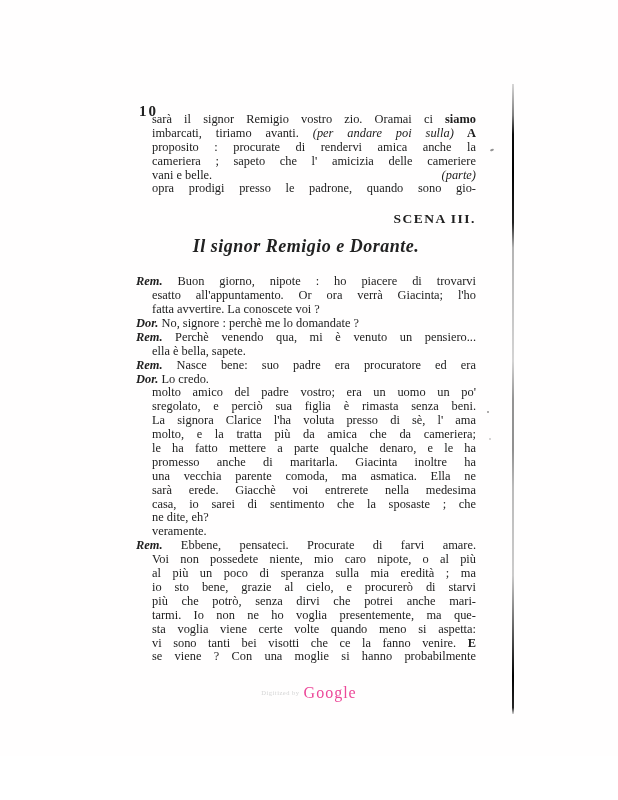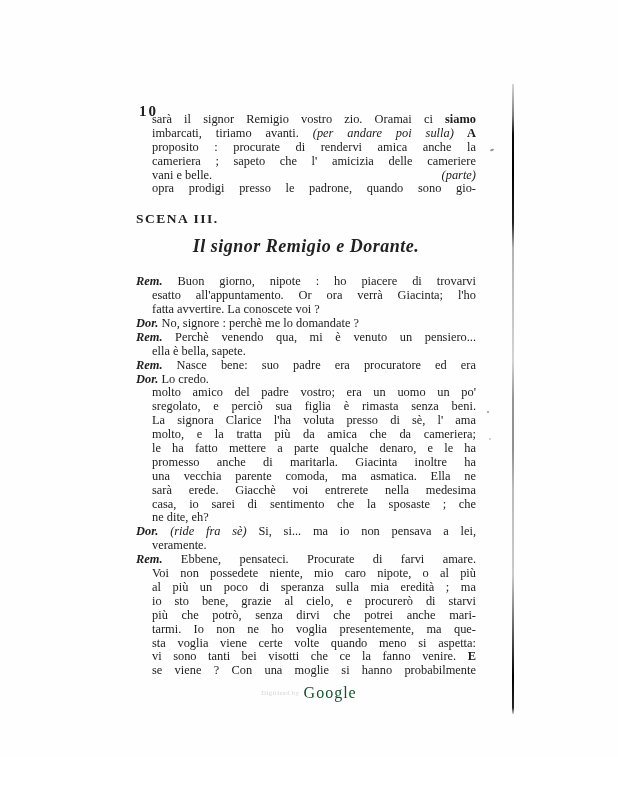--- a/index.html
+++ b/index.html
@@ -22,21 +22,21 @@
     font-size:12.4px;line-height:13.9px;height:13.9px;
     overflow:hidden;text-align:justify;white-space:normal;
   }
   .ln.j::after{content:"";display:inline-block;width:100%;height:0;}
   .hang{padding-left:16px;}
   .it{font-style:italic;}
   .bd{font-weight:bold;}
   .bdit{font-weight:bold;font-style:italic;}
   .split{display:flex;justify-content:space-between;}
   .scene-heading{
-    margin-top:15px;text-align:left;
+    margin-top:15px;text-align:right;
     font-size:13.5px;font-weight:bold;letter-spacing:1.5px;
   }
   .scene-subtitle{
     margin-top:9px;margin-bottom:18px;text-align:center;
     font-size:18px;font-weight:bold;font-style:italic;letter-spacing:0.5px;
   }
   .artifact-line{
     position:absolute;left:512px;top:84px;width:2px;height:630px;
     background:linear-gradient(to bottom,
       rgba(40,40,40,0.18) 0%,
@@ -57,21 +57,21 @@
   }
   .speck{position:absolute;background:rgba(40,40,40,0.5);border-radius:50%;}
   .speck.s1{left:490px;top:149px;width:4px;height:2px;transform:rotate(-25deg);}
   .speck.s2{left:487px;top:411px;width:2px;height:2px;}
   .speck.s3{left:489px;top:438px;width:2px;height:2px;opacity:.5;}
   .watermark{
     position:absolute;left:0;top:684px;width:618px;
     text-align:center;color:#c9c9c9;
   }
   .wm-prefix{font-size:6.5px;letter-spacing:0.5px;vertical-align:3px;margin-right:4px;color:#d4d4d4;}
-  .wm-brand{font-size:16px;letter-spacing:1px;color:#14532d;}
+  .wm-brand{font-size:16px;letter-spacing:1px;color:#ec4899;}
 </style>
 </head>
 <body>
 
 <div class="scan-page">
 
   <div class="page-number">10</div>
 
   <div class="text-block">
     <div id="opening-paragraph">
@@ -101,21 +101,20 @@
         <div class="ln j hang"><span>molto amico del padre vostro; era un uomo un po'</span></div>
         <div class="ln j hang"><span>sregolato, e perciò sua figlia è rimasta senza beni.</span></div>
         <div class="ln j hang"><span>La signora Clarice l'ha voluta presso di sè, l' ama</span></div>
         <div class="ln j hang"><span>molto, e la tratta più da amica che da cameriera;</span></div>
         <div class="ln j hang"><span>le ha fatto mettere a parte qualche denaro, e le ha</span></div>
         <div class="ln j hang"><span>promesso anche di maritarla. Giacinta inoltre ha</span></div>
         <div class="ln j hang"><span>una vecchia parente comoda, ma asmatica. Ella ne</span></div>
         <div class="ln j hang"><span>sarà erede. Giacchè voi entrerete nella medesima</span></div>
         <div class="ln j hang"><span>casa, io sarei di sentimento che la sposaste ; che</span></div>
         <div class="ln hang"><span>ne dite, eh?</span></div>
-        <div class="ln j"><span class="bdit">Dor.</span><span class="it"> (ride fra sè)</span><span> Si, si... ma io non pensava a lei,</span></div>
         <div class="ln hang"><span>veramente.</span></div>
         <div class="ln j"><span class="bdit">Rem.</span><span> Ebbene, pensateci. Procurate di farvi amare.</span></div>
         <div class="ln j hang"><span>Voi non possedete niente, mio caro nipote, o al più</span></div>
         <div class="ln j hang"><span>al più un poco di speranza sulla mia eredità ; ma</span></div>
         <div class="ln j hang"><span>io sto bene, grazie al cielo, e procurerò di starvi</span></div>
         <div class="ln j hang"><span>più che potrò, senza dirvi che potrei anche mari-</span></div>
         <div class="ln j hang"><span>tarmi. Io non ne ho voglia presentemente, ma que-</span></div>
         <div class="ln j hang"><span>sta voglia viene certe volte quando meno si aspetta:</span></div>
         <div class="ln j hang"><span>vi sono tanti bei visotti che ce la fanno venire. </span><span class="bd">E</span></div>
         <div class="ln j hang"><span>se viene ? Con una moglie si hanno probabilmente</span></div>

